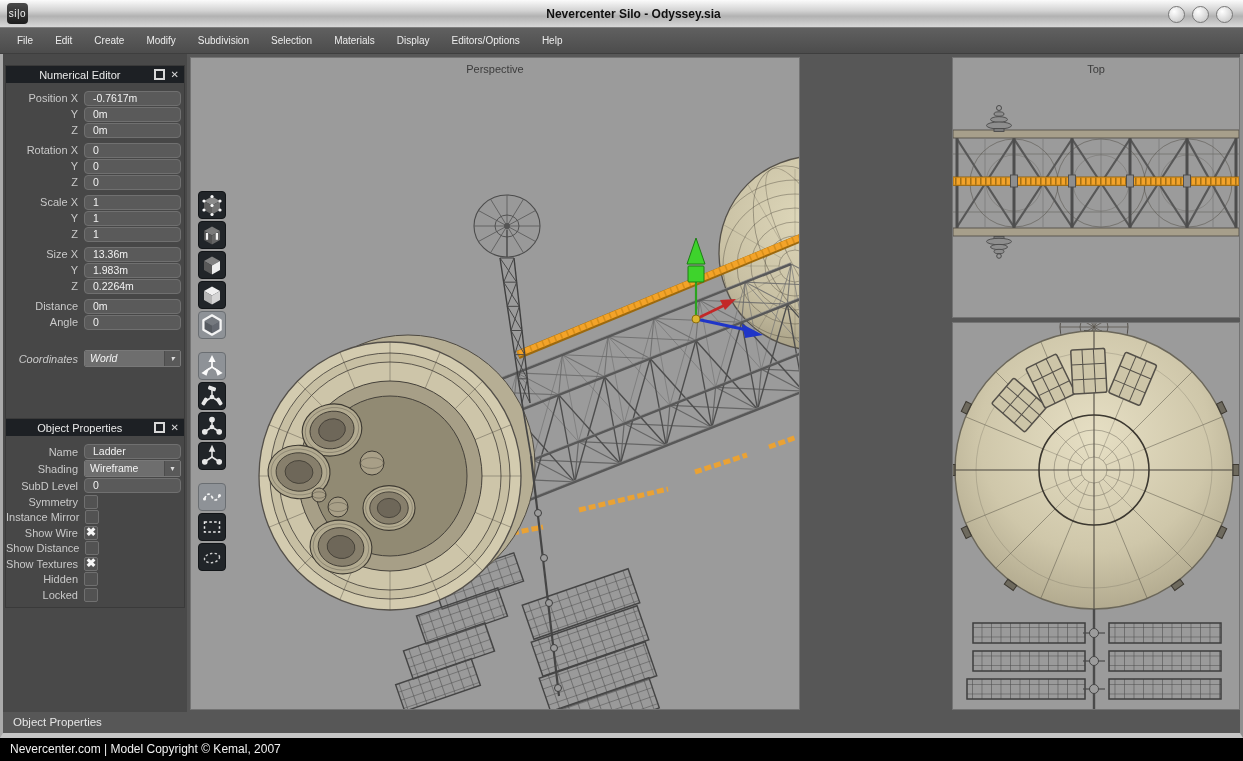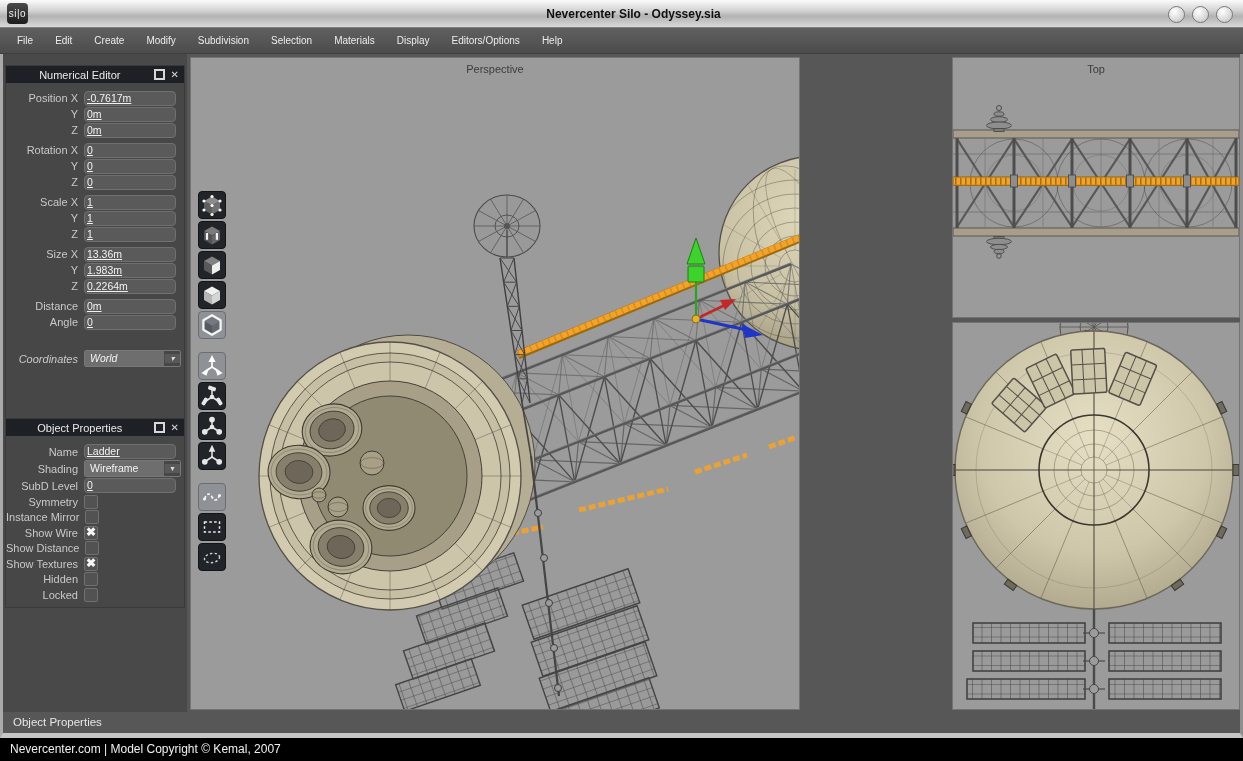--- a/index.html
+++ b/index.html
@@ -36,23 +36,23 @@
   .pt-square{width:7px;height:7px;border:2px solid #d8d8d8;margin-right:6px;}
   .pt-close{color:#d8d8d8;font-size:10px;margin-right:5px;line-height:17px;}
   .panel-body{padding-top:7px;}
   .ne-group{margin-top:4px;}
   .ne-group:first-child{margin-top:0;}
   .ne-row,.op-row{display:flex;align-items:center;height:16px;padding-right:3px;}
   .op-row{height:17px;}
   .op-row.cbrow{height:15.5px;}
   .lbl{flex:1;text-align:right;color:#c9c9c9;font-size:11px;padding-right:6px;white-space:nowrap;}
   .field{width:88px;height:13px;background:#5a5a5a;border:1px solid #707070;border-radius:4px;
-    color:#f2f2f2;font-size:10.5px;line-height:13px;padding-left:2px;overflow:hidden;text-decoration:underline;}
+    color:#f2f2f2;font-size:10.5px;line-height:13px;padding-left:8px;overflow:hidden;}
   .ctrl{width:97px;display:flex;align-items:center;}
-  .dropdown{width:95px;height:15px;display:flex;border:1px solid #787878;border-radius:2px;overflow:hidden;align-items:center;}
+  .dropdown{width:95px;height:15px;display:flex;border:1px solid #787878;border-radius:2px;overflow:hidden;}
   .dd-val{flex:1;background:#6e6e6e;color:#f4f4f4;font-size:10.5px;line-height:15px;padding-left:5px;}
   .dd-arrow{width:15px;background:#595959;color:#dddddd;font-size:8px;display:flex;align-items:center;
     justify-content:center;border-left:1px solid #4c4c4c;}
   .coords-row{margin-top:20px;height:17px;font-style:italic;}
   .cb{width:12px;height:12px;background:#525252;border:1px solid #707070;border-radius:2px;
     color:#f6f6f6;font-size:12px;line-height:10px;text-align:center;font-weight:bold;}
   
   .viewport{position:absolute;background:#9b9b9b;border:1px solid #737373;box-sizing:border-box;overflow:hidden;}
   .vp-persp{left:187px;top:3px;width:610px;height:653px;}
   .vp-top{left:949px;top:3px;width:288px;height:261px;}

